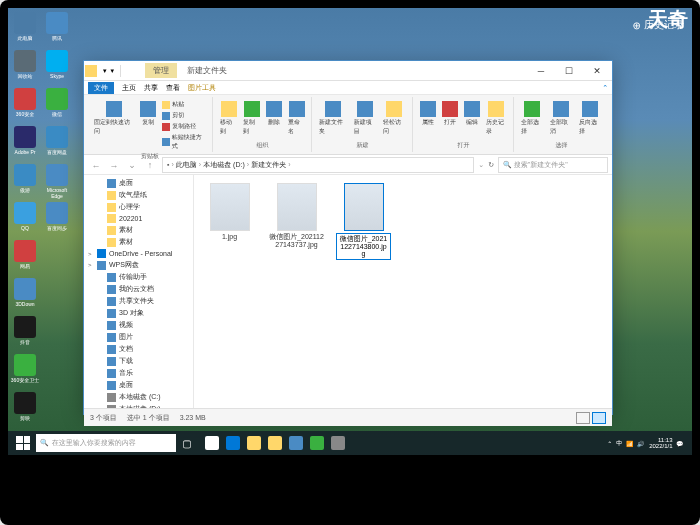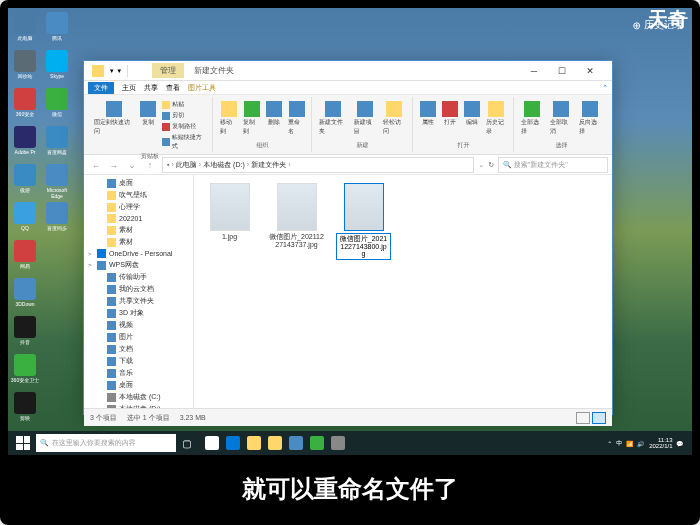--- a/index.html
+++ b/index.html
@@ -5,21 +5,21 @@
 *{margin:0;padding:0;box-sizing:border-box;font-family:"Microsoft YaHei",sans-serif}
 body{width:700px;height:525px;background:#e8e8e8;position:relative;overflow:hidden}
 .monitor{position:absolute;left:0;top:0;width:700px;height:525px;background:#000;border-radius:8px}
 .screen{position:absolute;left:8px;top:8px;right:8px;bottom:70px;background:linear-gradient(180deg,#4a7ba6 0%,#5a8bb6 25%,#7a9b56 50%,#3a6b46 75%,#2a5b36 100%);overflow:hidden}
 .desktop-icons{position:absolute;left:2px;top:4px;display:flex;flex-direction:column;flex-wrap:wrap;height:430px;gap:2px}
 .dicon{width:30px;height:36px;display:flex;flex-direction:column;align-items:center;color:#fff;font-size:5px;cursor:pointer;text-align:center}
 .dicon-img{width:22px;height:22px;border-radius:3px;margin-bottom:1px}
 .watermark{position:absolute;right:8px;top:10px;color:#fff;font-size:10px;display:flex;align-items:center;gap:3px}
 .watermark-big{position:absolute;right:4px;top:-2px;color:#fff;font-size:20px;font-weight:bold}
 .explorer{position:absolute;left:75px;top:52px;width:530px;height:355px;background:#fff;border:1px solid #4a8bc4;box-shadow:0 4px 20px rgba(0,0,0,.3)}
-.titlebar{height:20px;background:#fff;display:flex;align-items:center;padding:0 8px;font-size:8px;border-bottom:1px solid #e0e0e0}
+.titlebar{height:20px;background:#fff;display:flex;align-items:center;padding:0 1px;font-size:8px;border-bottom:1px solid #e0e0e0}
 .titlebar-icon{width:12px;height:12px;background:#ffd76a;margin-right:4px}
 .titlebar-tabs{display:flex;gap:2px;margin-left:20px}
 .ttab{padding:2px 8px;font-size:8px;color:#555}
 .ttab.active{background:#f0e0a0}
 .winbtns{margin-left:auto;display:flex}
 .winbtn{width:28px;height:18px;display:flex;align-items:center;justify-content:center;font-size:9px;color:#333;cursor:pointer}
 .winbtn.close{color:#333}
 .ribbon{height:60px;background:#f5f5f5;border-bottom:1px solid #ddd;display:flex;padding:2px 4px;gap:1px}
 .rgroup{display:flex;flex-direction:column;align-items:center;padding:2px 4px;border-right:1px solid #e0e0e0}
 .rgroup:last-child{border-right:none}
@@ -480,14 +480,13 @@
     <span>🔊</span>
     <div style="display:flex;flex-direction:column;align-items:flex-end;line-height:1">
       <span>11:13</span>
       <span>2022/1/1</span>
     </div>
     <span>💬</span>
   </div>
 </div>
 
 </div>
-<div class="subtitle">就可以重命名文件了</div>
 </div>
 
 </body></html>

